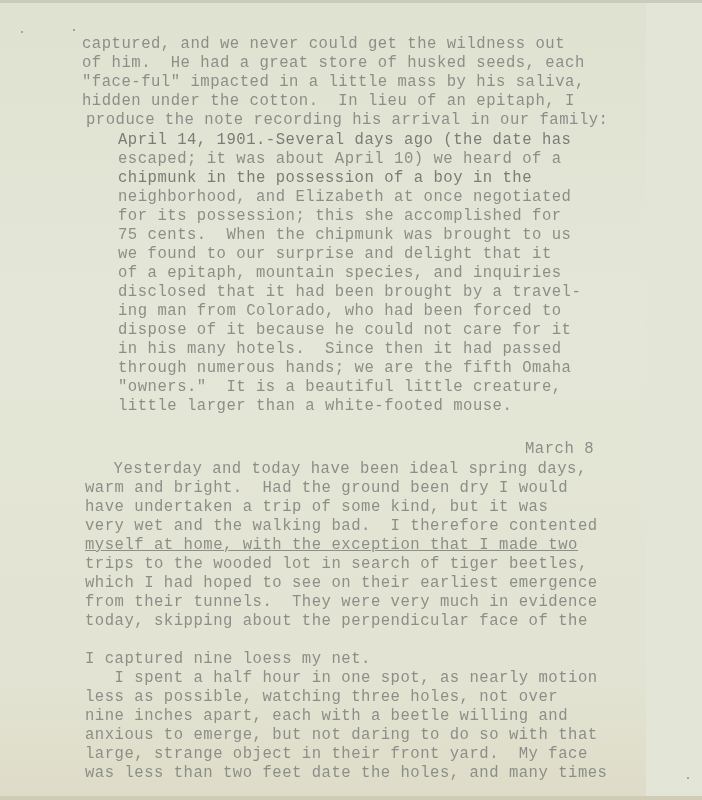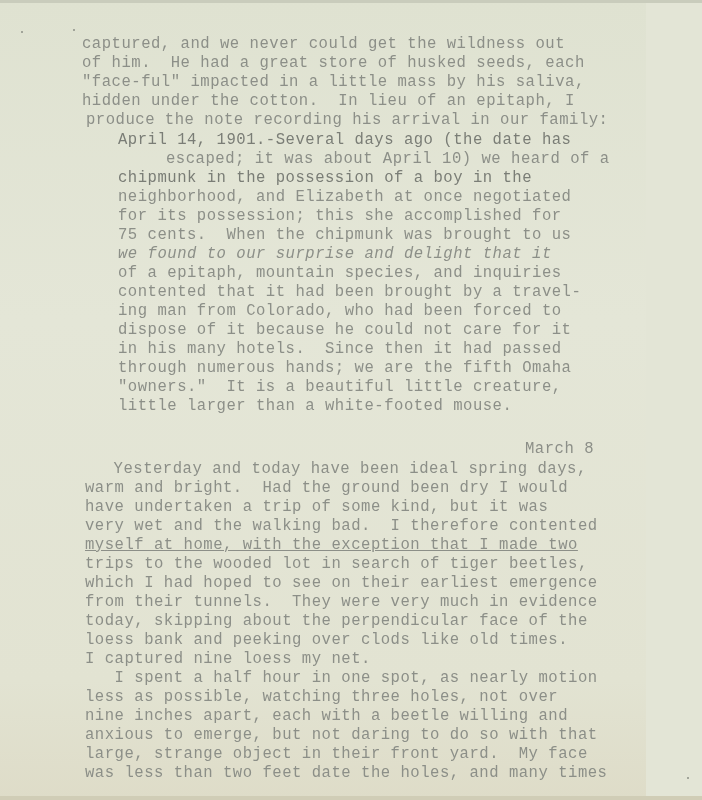--- a/index.html
+++ b/index.html
@@ -35,47 +35,46 @@
   <div class="speck" style="left:73px;top:29px;"></div>
   <div class="speck" style="left:687px;top:777px;"></div>
 
   <div class="line" style="left:82px;top:35px;">captured, and we never could get the wildness out</div>
   <div class="line" style="left:82px;top:54px;">of him.  He had a great store of husked seeds, each</div>
   <div class="line" style="left:82px;top:73px;">"face-ful" impacted in a little mass by his saliva,</div>
   <div class="line" style="left:82px;top:92px;">hidden under the cotton.  In lieu of an epitaph, I</div>
   <div class="line" style="left:86px;top:111px;">produce the note recording his arrival in our family:</div>
 
   <div class="line dark" style="left:118px;top:131px;">April 14, 1901.-Several days ago (the date has</div>
-  <div class="line" style="left:118px;top:150px;margin-left:48px;">escaped; it was about April 10) we heard of a</div>
+  <div class="line" style="left:118px;top:150px;">escaped; it was about April 10) we heard of a</div>
   <div class="line dark" style="left:118px;top:169px;">chipmunk in the possession of a boy in the</div>
   <div class="line" style="left:118px;top:188px;">neighborhood, and Elizabeth at once negotiated</div>
   <div class="line" style="left:118px;top:207px;">for its possession; this she accomplished for</div>
   <div class="line" style="left:118px;top:226px;">75 cents.  When the chipmunk was brought to us</div>
-  <div class="line" style="left:118px;top:245px;font-style:italic;">we found to our surprise and delight that it</div>
+  <div class="line" style="left:118px;top:245px;">we found to our surprise and delight that it</div>
   <div class="line" style="left:118px;top:264px;">of a epitaph, mountain species, and inquiries</div>
-  <div class="line" style="left:118px;top:283px;">contented that it had been brought by a travel-</div>
+  <div class="line" style="left:118px;top:283px;">disclosed that it had been brought by a travel-</div>
   <div class="line" style="left:118px;top:302px;">ing man from Colorado, who had been forced to</div>
   <div class="line" style="left:118px;top:321px;">dispose of it because he could not care for it</div>
   <div class="line" style="left:118px;top:340px;">in his many hotels.  Since then it had passed</div>
   <div class="line" style="left:118px;top:359px;">through numerous hands; we are the fifth Omaha</div>
   <div class="line" style="left:118px;top:378px;">"owners."  It is a beautiful little creature,</div>
   <div class="line" style="left:118px;top:397px;">little larger than a white-footed mouse.</div>
 
   <div class="line" style="left:525px;top:440px;">March 8</div>
 
   <div class="line" style="left:84px;top:460px;">   Yesterday and today have been ideal spring days,</div>
   <div class="line" style="left:85px;top:479px;">warm and bright.  Had the ground been dry I would</div>
   <div class="line" style="left:85px;top:498px;">have undertaken a trip of some kind, but it was</div>
   <div class="line" style="left:85px;top:517px;">very wet and the walking bad.  I therefore contented</div>
   <div class="line" style="left:85px;top:536px;text-decoration:underline;">myself at home, with the exception that I made two</div>
   <div class="line" style="left:85px;top:555px;">trips to the wooded lot in search of tiger beetles,</div>
   <div class="line" style="left:85px;top:574px;">which I had hoped to see on their earliest emergence</div>
   <div class="line" style="left:85px;top:593px;">from their tunnels.  They were very much in evidence</div>
   <div class="line" style="left:85px;top:612px;">today, skipping about the perpendicular face of the</div>
-  <div class="line" style="left:85px;top:631px;">loess bank and peeking over clods like old times.</div>
   <div class="line" style="left:85px;top:650px;">I captured nine loess my net.</div>
 
   <div class="line" style="left:85px;top:669px;">   I spent a half hour in one spot, as nearly motion</div>
   <div class="line" style="left:85px;top:688px;">less as possible, watching three holes, not over</div>
   <div class="line" style="left:85px;top:726px;">anxious to emerge, but not daring to do so with that</div>
   <div class="line" style="left:85px;top:707px;">nine inches apart, each with a beetle willing and</div>
   <div class="line" style="left:85px;top:745px;">large, strange object in their front yard.  My face</div>
   <div class="line" style="left:85px;top:764px;">was less than two feet date the holes, and many times</div>
 
   <div class="bottomedge"></div>

